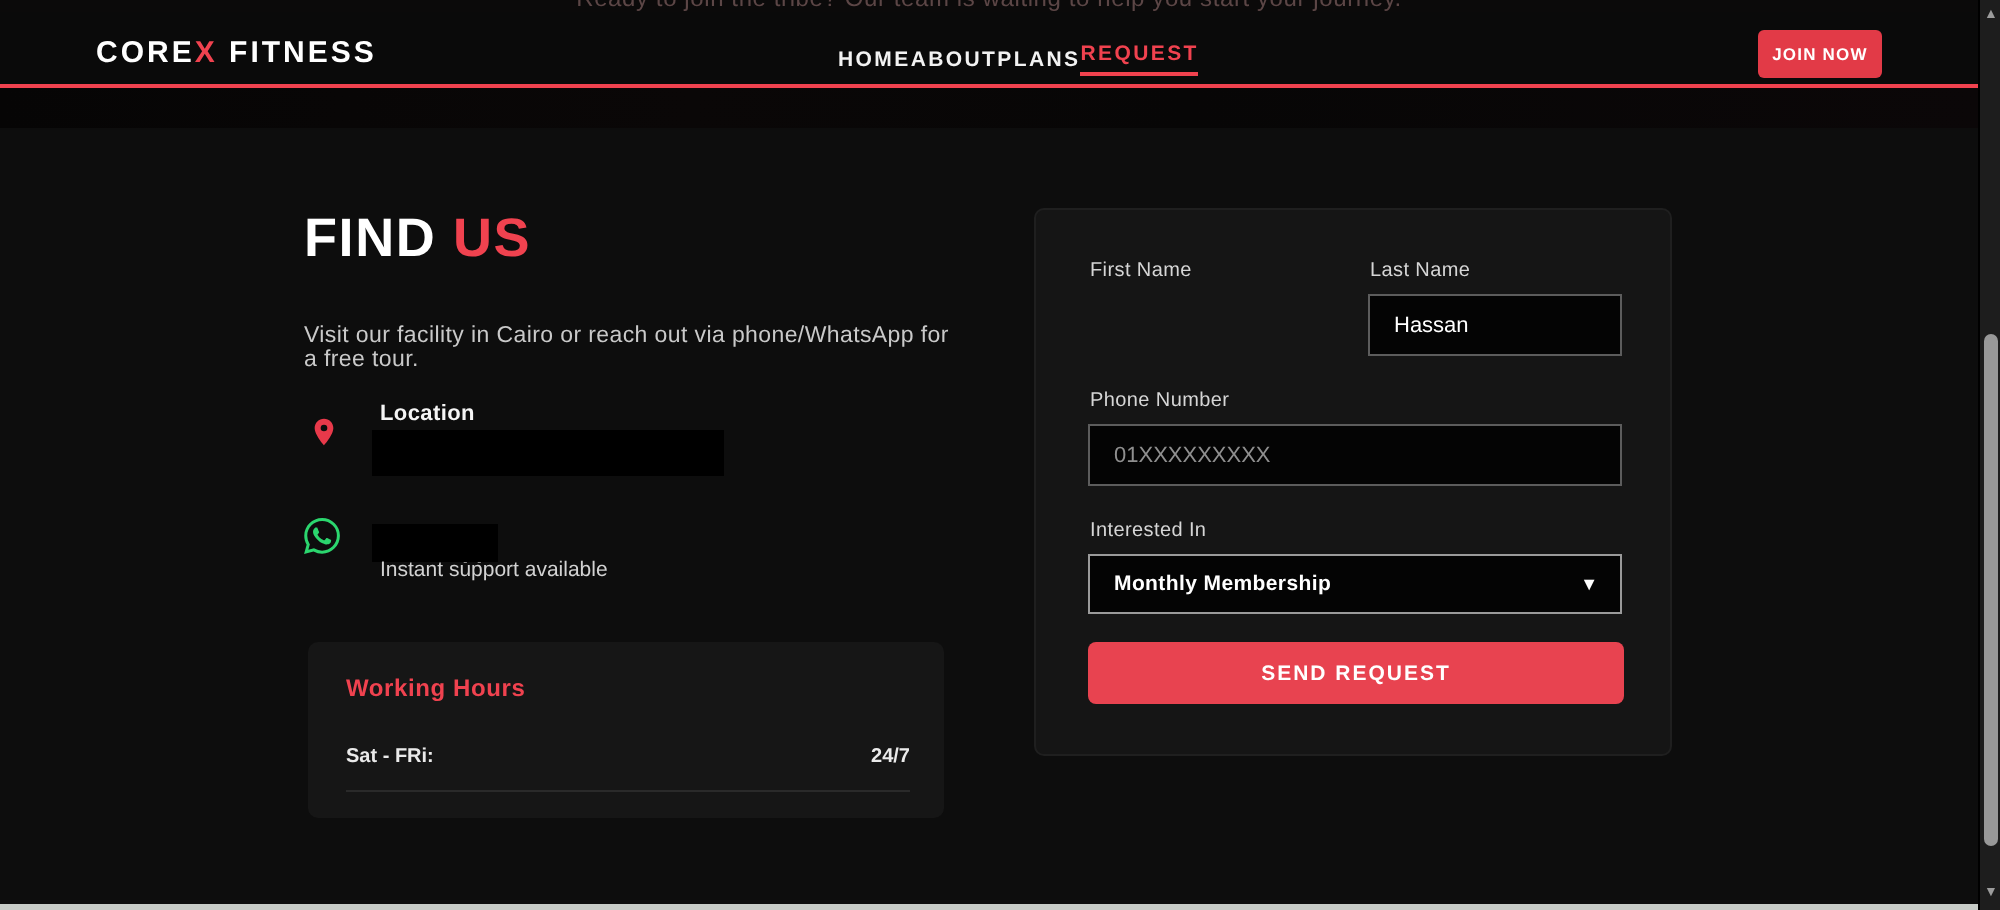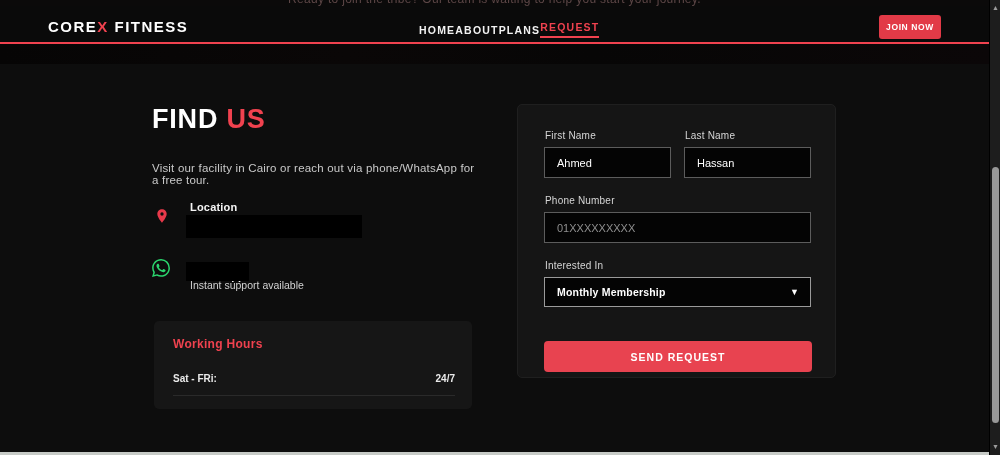--- a/index.html
+++ b/index.html
@@ -125,21 +125,21 @@
   .f-select .sel-text{
     font-size:10.5px;font-weight:bold;color:#fff;padding-left:12px;letter-spacing:.2px;
   }
   .f-select .caret{
     position:absolute;right:11px;top:9px;font-size:9px;color:#fff;
   }
   .send-btn{
     position:absolute;left:26px;top:216px;width:268px;height:31px;
     background:#e84350;border:none;border-radius:4px;
     color:#fff;font-family:"Liberation Sans",sans-serif;
-    font-size:10.5px;font-weight:bold;letter-spacing:1px;cursor:pointer;margin-top:20px;
+    font-size:10.5px;font-weight:bold;letter-spacing:1px;cursor:pointer;
   }
   
   .scrollbar{
     position:absolute;right:0;top:0;width:11px;height:455px;
     background:#1d1d1d;border-left:1px solid #000;
   }
   .sb-arrow{
     position:absolute;left:0;width:11px;height:12px;
     color:#9c9c9c;font-size:7px;text-align:center;line-height:12px;cursor:pointer;
   }
@@ -201,21 +201,20 @@
 <div class="hours-card">
   <div class="hours-title">Working Hours</div>
   <div class="hours-row">
     <span>Sat - FRi:</span>
     <span>24/7</span>
   </div>
 </div>
 
 <div class="form-card">
   <div class="f-label" style="left:27px;top:25px;">First Name</div>
-  <input class="f-input" style="left: 26px; top: 42px; width: 127px;" value="Ahmed">
 
   <div class="f-label" style="left:167px;top:25px;">Last Name</div>
   <input class="f-input" style="left: 166px; top: 42px; width: 127px;" value="Hassan">
 
   <div class="f-label" style="left:27px;top:90px;">Phone Number</div>
   <input class="f-input" style="left: 26px; top: 107px; width: 267px;" placeholder="01XXXXXXXXX">
 
   <div class="f-label" style="left:27px;top:155px;">Interested In</div>
   <div class="f-select">
     <span class="sel-text">Monthly Membership</span>

